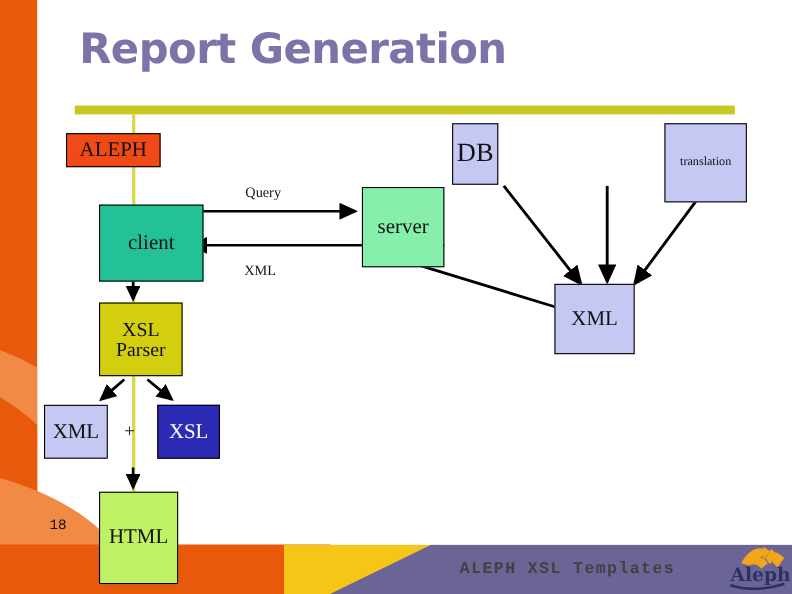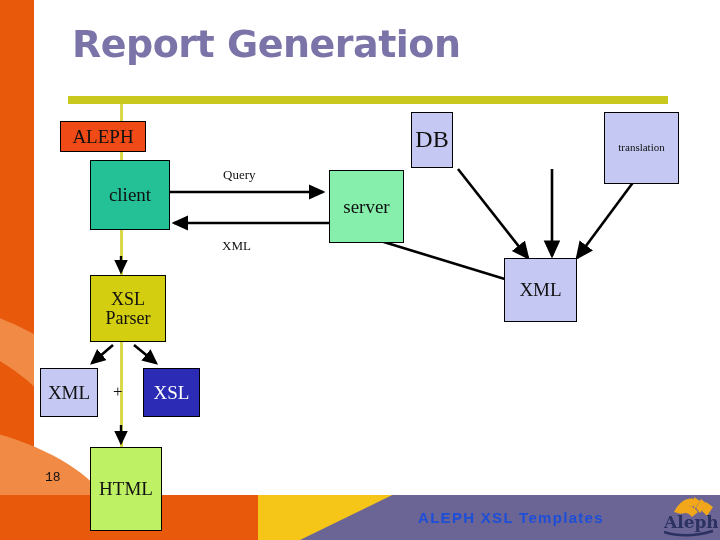--- a/index.html
+++ b/index.html
@@ -108,21 +108,21 @@
     align-items: center;
     justify-content: center;
     text-align: center;
     font-family: "Liberation Serif", serif;
     color: #111111;
     line-height: 1.05;
     z-index: 3;
   }
 
   .n-start      { left: 60px;  top: 121px; width: 86px;  height: 31px; background:#F04A17; font-size:19px; }
-  .n-client     { left: 90px;  top: 160px; width: 80px;  height: 70px; background:#23C195; font-size:19px; }
+  .n-client     { left: 90px;  top: 186px; width: 95px;  height: 70px; background:#23C195; font-size:19px; }
   .n-server     { left: 329px; top: 170px; width: 75px;  height: 73px; background:#86efac; font-size:19px; }
   .n-db         { left: 411px; top: 112px; width: 42px;  height: 56px; background:#C5C8F2; font-size:24px; }
   .n-tables     { left: 519px; top: 112px; width: 62px;  height: 56px; background:#C5C8F2; font-size:20px; }
   .n-translation{ left: 604px; top: 112px; width: 75px;  height: 72px; background:#C5C8F2; font-size:11px; }
   .n-xmlbig     { left: 504px; top: 258px; width: 73px;  height: 64px; background:#C5C8F2; font-size:19px; }
   .n-xslparser  { left: 90px;  top: 275px; width: 76px;  height: 67px; background:#D4CE11; font-size:18px; flex-direction: column; }
   .n-xmlsmall   { left: 40px;  top: 368px; width: 58px;  height: 49px; background:#C5C8F2; font-size:19px; }
   .n-xsl        { left: 143px; top: 368px; width: 57px;  height: 49px; background:#2B2BB5; font-size:19px; color:#ffffff; }
   .n-html       { left: 90px;  top: 447px; width: 72px;  height: 84px; background:#bef264; font-size:19px; }
 
@@ -157,22 +157,22 @@
     z-index: 4;
   }
 
   
   .footer-text {
     position: absolute;
     left: 418px; top: 509px;
     font-size: 15px;
     font-weight: bold;
     letter-spacing: 1.3px;
-    color: #1d4ed8;
-    font-family: Liberation Sans, sans-serif;
+    color: #404040;
+    font-family: Liberation Mono, monospace;
     z-index: 5;
     text-align: right;
   }
   .aleph-logo {
     position: absolute;
     left: 660px; top: 494px;
     width: 58px; height: 44px;
     z-index: 6;
   }
 

